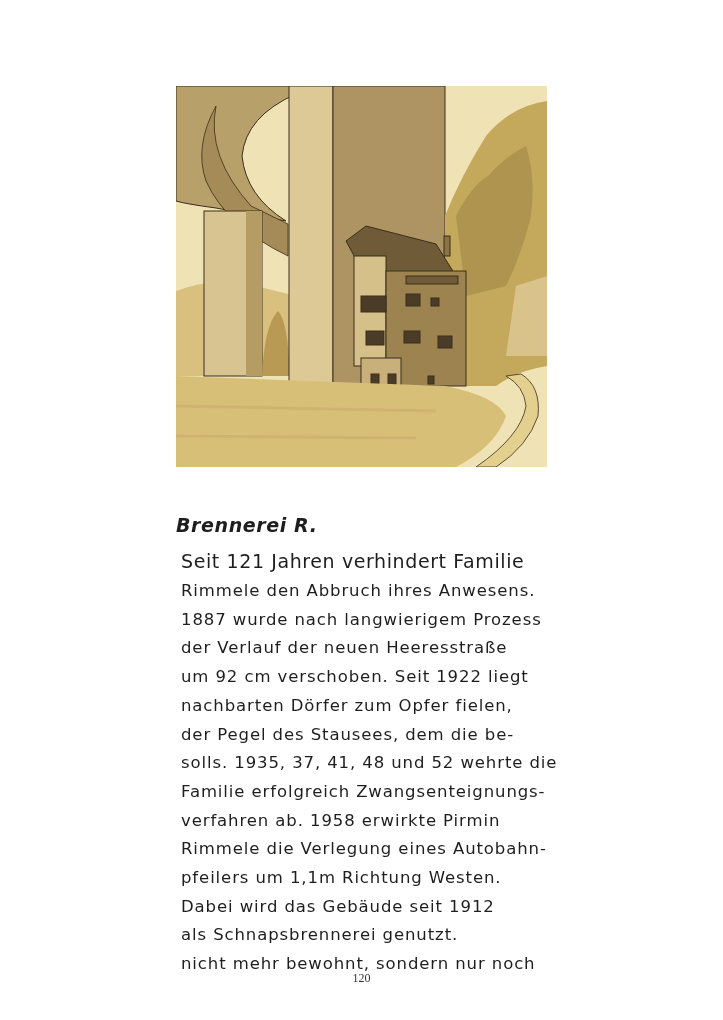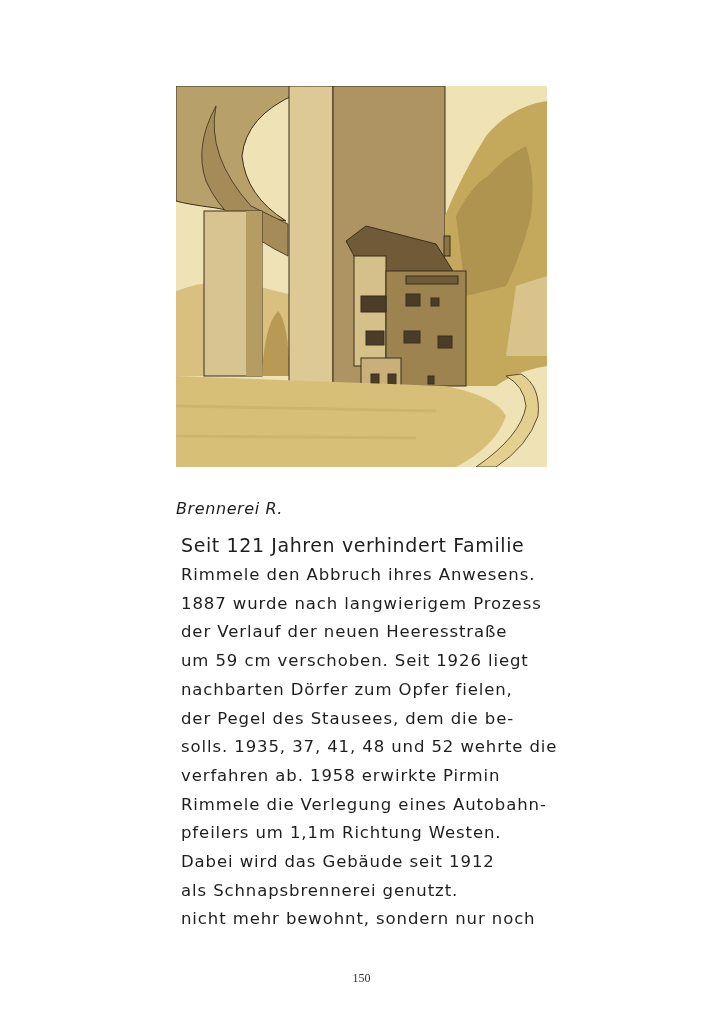--- a/index.html
+++ b/index.html
@@ -7,22 +7,22 @@
   .illustration {
     position: absolute; left: 176px; top: 86px; width: 371px; height: 381px;
     overflow: hidden; background: #e9d9a6;
   }
   .illustration svg { display: block; width: 100%; height: 100%; }
   .text-block {
     position: absolute; left: 176px; top: 496px; width: 390px;
     font-family: "DejaVu Sans", sans-serif; color: #1e1e1e;
   }
   .title {
-    font-size: 16px; font-weight: 400; letter-spacing: 0.6px;
-    margin: 0 0 11px 0; line-height: 26px; font-style: italic;
+    font-size: 19px; font-weight: 700; letter-spacing: 0.6px;
+    margin: 16px 0 11px 0; line-height: 26px; font-style: italic;
   }
   .body-line {
     font-size: 16.5px; line-height: 23.7px; letter-spacing: 0.9px;
     white-space: nowrap; margin: 5px;
   }
   .body-line.first { font-size: 19px; letter-spacing: 0.6px; line-height: 25px; }
   .page-number {
     position: absolute; top: 971px; left: 0; width: 723px; text-align: center;
     font-family: "Liberation Serif", serif; font-size: 12px; color: #333;
   }
@@ -76,25 +76,26 @@
     <path d="M300 381 Q345 350 350 320 Q348 300 330 290 L345 288 Q365 300 362 330 Q352 360 320 381 Z" fill="#e3cf8e" stroke="#3a2e1c" stroke-width="0.8"></path>
   </svg>
 </div>
 
 <div class="text-block">
   <p class="title">Brennerei R.</p>
   <p class="body-line first">Seit 121 Jahren verhindert Familie</p>
   <p class="body-line">Rimmele den Abbruch ihres Anwesens.</p>
   <p class="body-line">1887 wurde nach langwierigem Prozess</p>
   <p class="body-line">der Verlauf der neuen Heeresstraße</p>
-  <p class="body-line">um 59 cm verschoben. Seit 1926 liegt</p>
+  <p class="body-line">um 92 cm verschoben. Seit 1922 liegt</p>
   <p class="body-line">nachbarten Dörfer zum Opfer fielen,</p>
   <p class="body-line">der Pegel des Stausees, dem die be-</p>
   <p class="body-line">solls. 1935, 37, 41, 48 und 52 wehrte die</p>
+  <p class="body-line">Familie erfolgreich Zwangsenteignungs-</p>
   <p class="body-line">verfahren ab. 1958 erwirkte Pirmin</p>
   <p class="body-line">Rimmele die Verlegung eines Autobahn-</p>
   <p class="body-line">pfeilers um 1,1m Richtung Westen.</p>
   <p class="body-line">Dabei wird das Gebäude seit 1912</p>
   <p class="body-line">als Schnapsbrennerei genutzt.</p>
   <p class="body-line">nicht mehr bewohnt, sondern nur noch</p>
 </div>
 
-<div class="page-number">150</div>
+<div class="page-number">120</div>
 
 </body></html>

